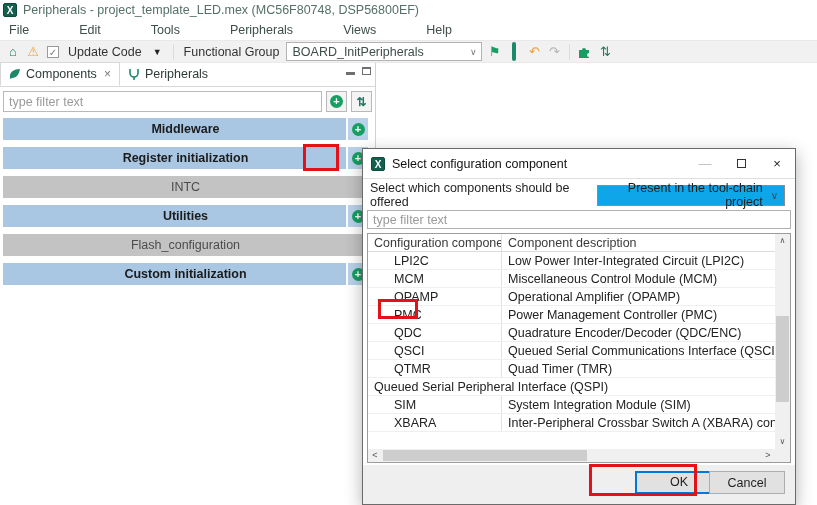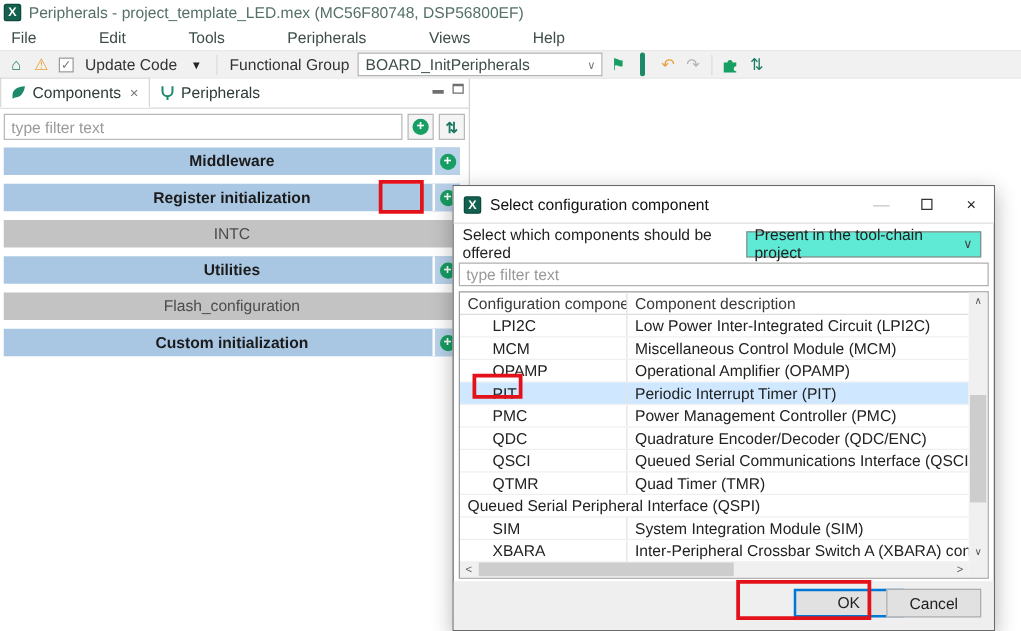--- a/index.html
+++ b/index.html
@@ -49,21 +49,21 @@
   
   .dialog { position:absolute; left:362px; top:148px; width:434px; height:357px; background:#fff; border:1px solid #6b6b6b; box-shadow:0 5px 16px rgba(0,0,0,.3); }
   .dlg-title { height:30px; display:flex; align-items:center; gap:7px; padding-left:8px; border-bottom:1px solid #dedede; background:#fff; }
   .dlg-title-text { color:#111; }
   .dlg-ctrls { margin-left:auto; display:flex; height:100%; }
   .dlg-ctrl { width:36px; height:100%; display:flex; align-items:center; justify-content:center; font-size:13px; color:#222; }
   .dlg-ctrl.disabled { color:#bdbdbd; }
   .dlg-ctrl.max span { width:9px; height:9px; border:1px solid #333; display:block; }
   .offer-row { position:absolute; top:35px; left:7px; right:10px; height:22px; display:flex; align-items:center; }
   .offer-label { color:#1f1f1f; }
-  .offer-select { margin-left:6px; height:21px; background:#5eead4; border:1px solid #8c8c8c; display:flex; align-items:center; gap:8px; padding:0 6px; color:#1f1f1f; }
+  .offer-select { margin-left:6px; height:21px; background:#0ea5e9; border:1px solid #8c8c8c; display:flex; align-items:center; gap:8px; padding:0 6px; color:#1f1f1f;text-align:right; }
   .offer-select .arrow { font-size:10px; color:#444; }
   .dlg-filter { position:absolute; top:61px; left:4px; right:4px; height:19px; border:1px solid #b0b0b0; background:#fff; padding:0 5px; font:inherit; color:#333; }
   .dlg-filter::placeholder { color:#9a9a9a; }
   .dlg-table { position:absolute; top:84px; left:4px; right:4px; height:230px; border:1px solid #9c9c9c; background:#fff; }
   .tbl-rows { position:absolute; top:0; left:0; right:15px; bottom:13px; overflow:hidden; }
   .tbl-row { display:flex; height:18px; line-height:18px; border-bottom:1px solid #efefef; white-space:nowrap; }
   .tbl-row.header { color:#3a3a3a; border-bottom:1px solid #dcdcdc; }
   .tbl-row.selected { background:#cfe8ff; }
   .cell-c1 { width:134px; padding-left:26px; overflow:hidden; border-right:1px solid #e2e2e2; flex:none; }
   .header .cell-c1 { padding-left:6px; }
@@ -233,24 +233,20 @@
           <span class="cell-c2">Low Power Inter-Integrated Circuit (LPI2C)</span>
         </div>
         <div class="tbl-row">
           <span class="cell-c1">MCM</span>
           <span class="cell-c2">Miscellaneous Control Module (MCM)</span>
         </div>
         <div class="tbl-row">
           <span class="cell-c1">OPAMP</span>
           <span class="cell-c2">Operational Amplifier (OPAMP)</span>
         </div>
-        <div class="tbl-row selected">
-          <span class="cell-c1">PIT</span>
-          <span class="cell-c2">Periodic Interrupt Timer (PIT)</span>
-        </div>
         <div class="tbl-row">
           <span class="cell-c1">PMC</span>
           <span class="cell-c2">Power Management Controller (PMC)</span>
         </div>
         <div class="tbl-row">
           <span class="cell-c1">QDC</span>
           <span class="cell-c2">Quadrature Encoder/Decoder (QDC/ENC)</span>
         </div>
         <div class="tbl-row">
           <span class="cell-c1">QSCI</span>

